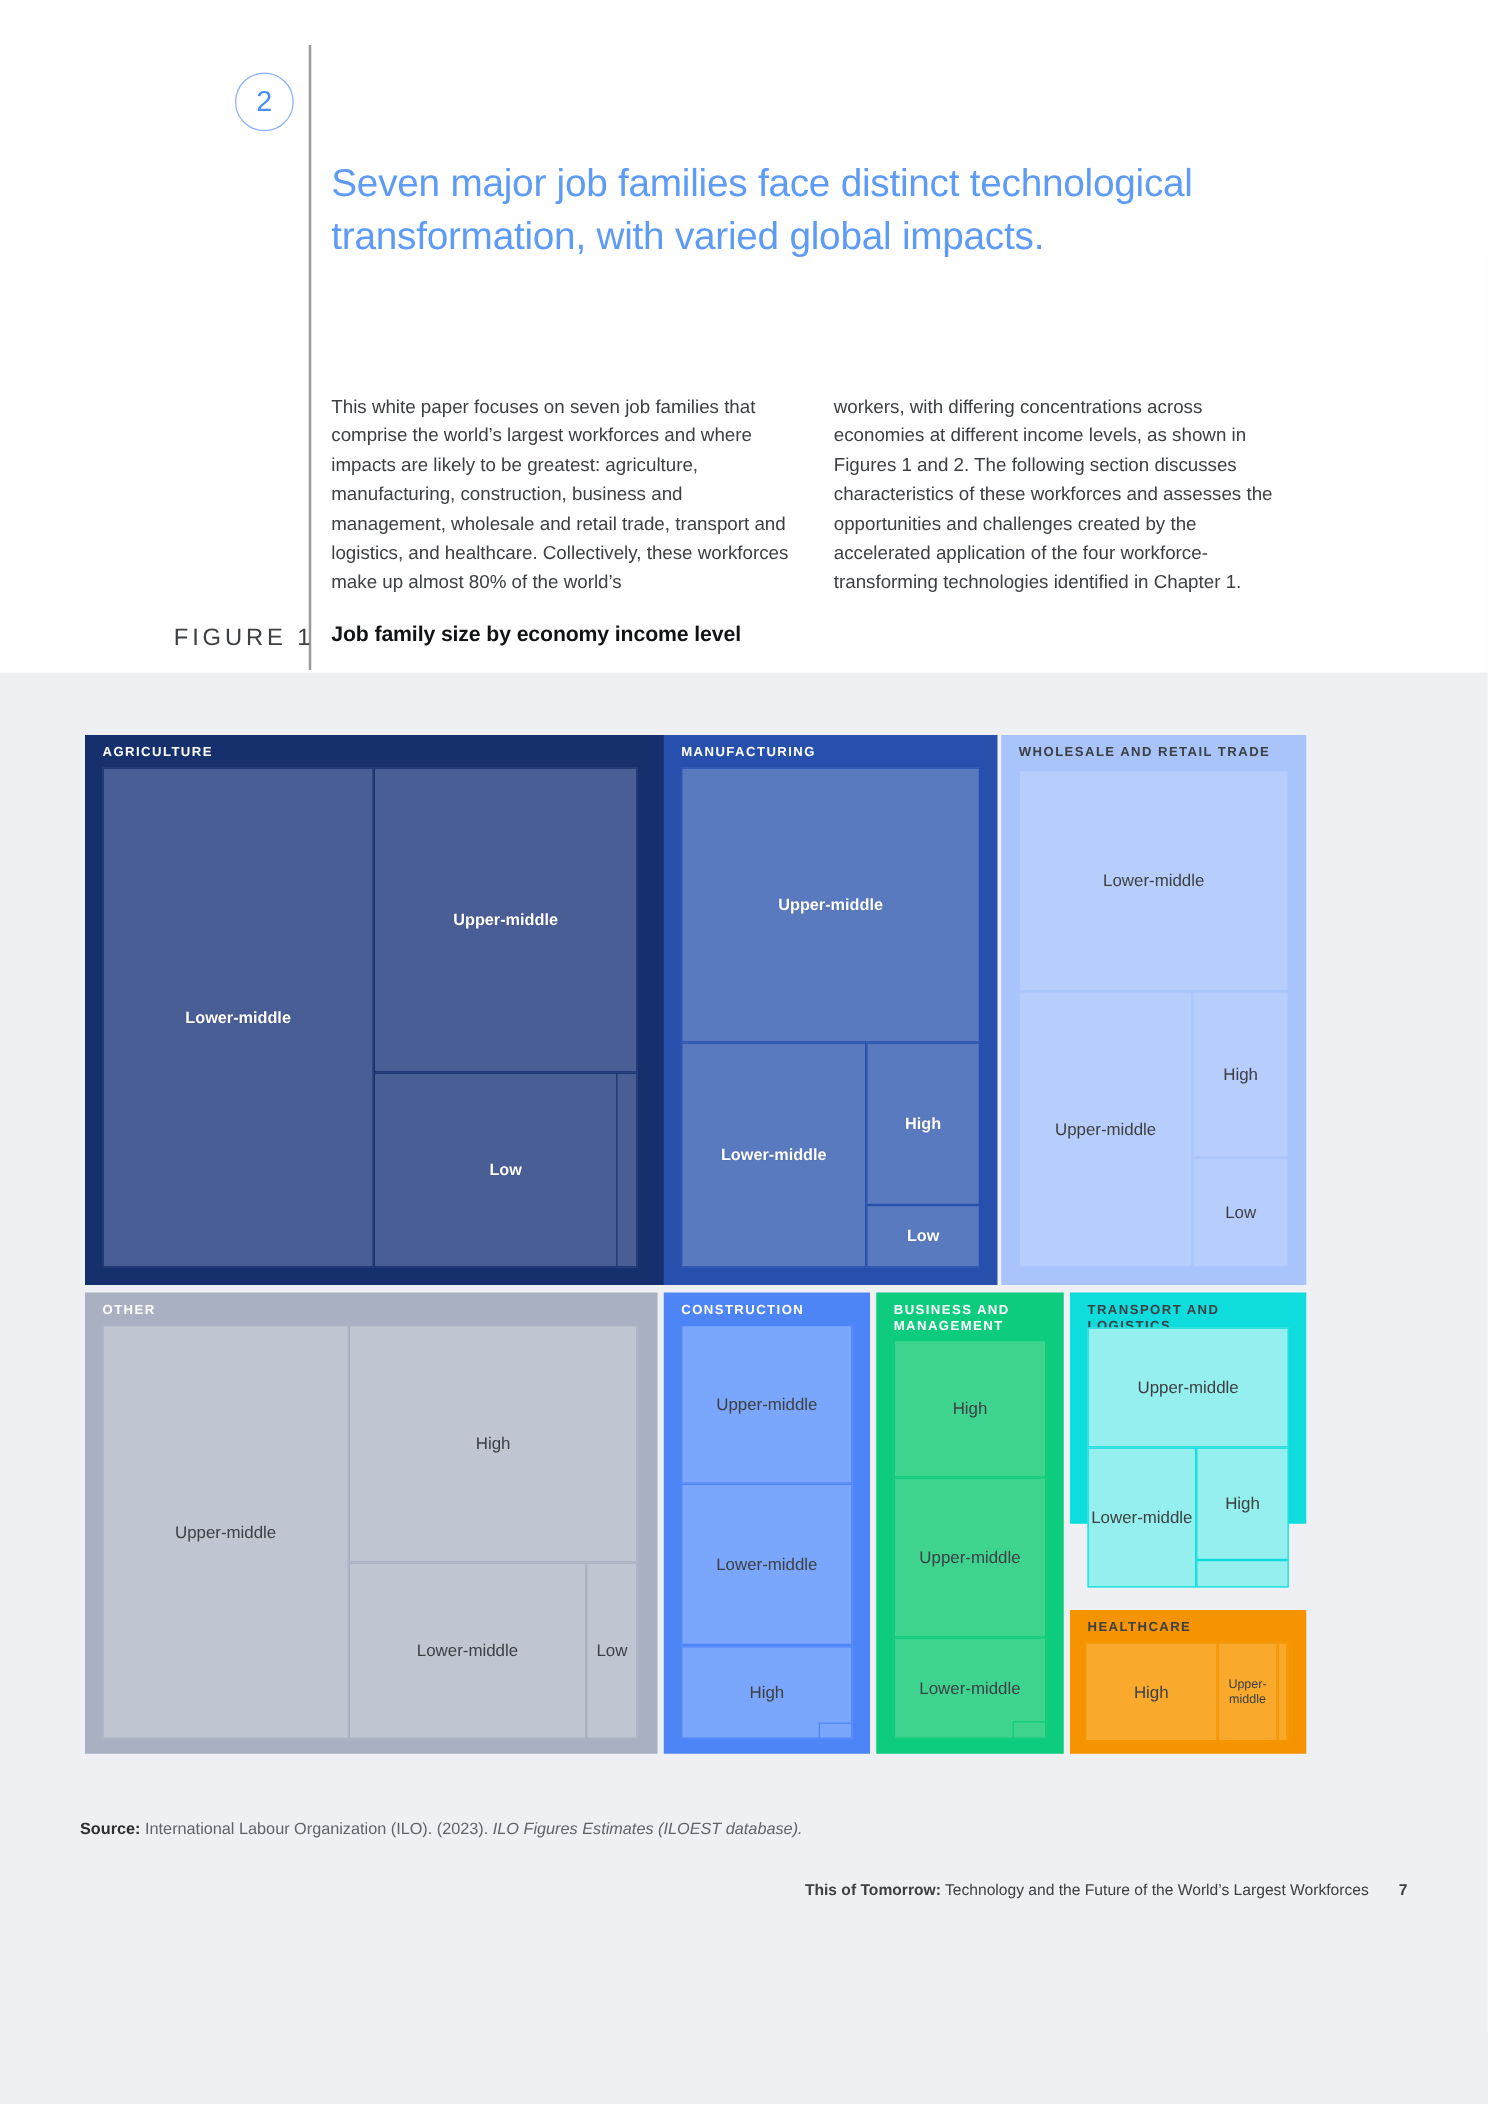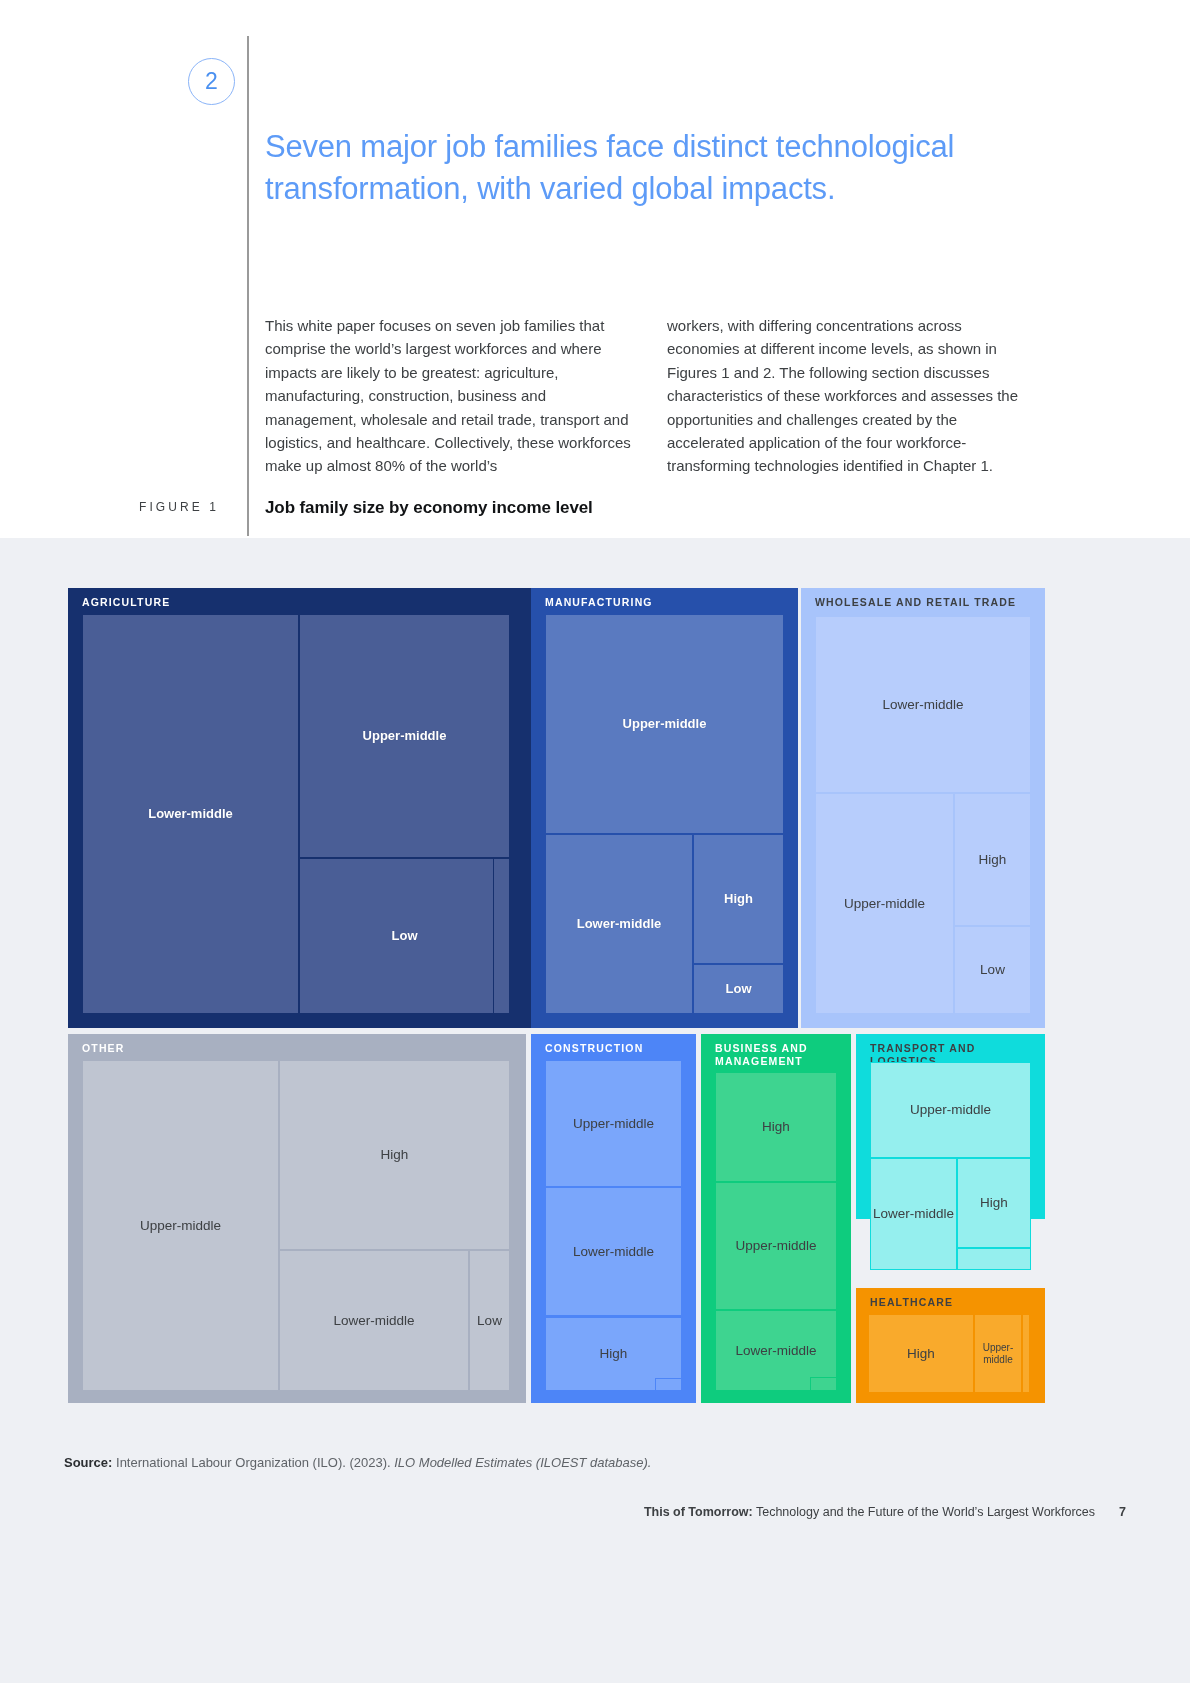--- a/index.html
+++ b/index.html
@@ -46,21 +46,21 @@
     font-size:15px;line-height:1.56;color:#3d4043;
   }
   #body-col-left{left:265px;width:372px;}
   #body-col-right{left:667px;width:370px;}
 
   #figure-caption-row{
     position:absolute;left:0;top:498px;width:1190px;height:40px;
   }
   #figure-label{
     position:absolute;left:139px;top:2px;
-    font-size:12px;letter-spacing:3.1px;color:#3d4043;font-weight:400;
+    font-size:19px;letter-spacing:3.1px;color:#3d4043;font-weight:400;
   }
   #figure-title{
     position:absolute;left:265px;top:0px;
     font-size:17px;font-weight:700;color:#111315;letter-spacing:-0.1px;
   }
 
   
   #chart-region{
     position:absolute;left:0;top:538px;width:1190px;height:1145px;
     background:#eef0f4;
@@ -181,18 +181,18 @@
         <div class="cell" style="left: 12px; top: 26px; width: 106px; height: 79px; background: rgb(249, 170, 44); border: 1px solid rgb(245, 147, 0); color: rgb(61, 64, 67); white-space: pre-line;"><span>High</span></div>
         <div class="cell sm" style="left: 118px; top: 26px; width: 48px; height: 79px; background: rgb(249, 170, 44); border: 1px solid rgb(245, 147, 0); color: rgb(61, 64, 67); white-space: pre-line;"><span>Upper-
 middle</span></div>
         <div class="cell" style="left: 166px; top: 26px; width: 8px; height: 79px; background: rgb(249, 170, 44); border: 1px solid rgb(245, 147, 0); color: rgb(61, 64, 67); white-space: pre-line;"></div>
         <div class="cell" style="left: 175px; top: 26px; width: 2px; height: 79px; background: rgb(249, 170, 44); border: 1px solid rgb(245, 147, 0); color: rgb(61, 64, 67); white-space: pre-line;"></div>
       </div>
     </div>
 </div>
 
 <div id="source-note">
-  <b>Source:</b><span> International Labour Organization (ILO). (2023). </span><i>ILO Modelled Estimates (ILOEST database).</i>
+  <b>Source:</b><span> International Labour Organization (ILO). (2023). </span><i>ILO Figures Estimates (ILOEST database).</i>
 </div>
 
 <div id="page-footer">
   <b>This of Tomorrow:</b><span> Technology and the Future of the World’s Largest Workforces</span><span id="page-number">7</span>
 </div>
 
 </body></html>

